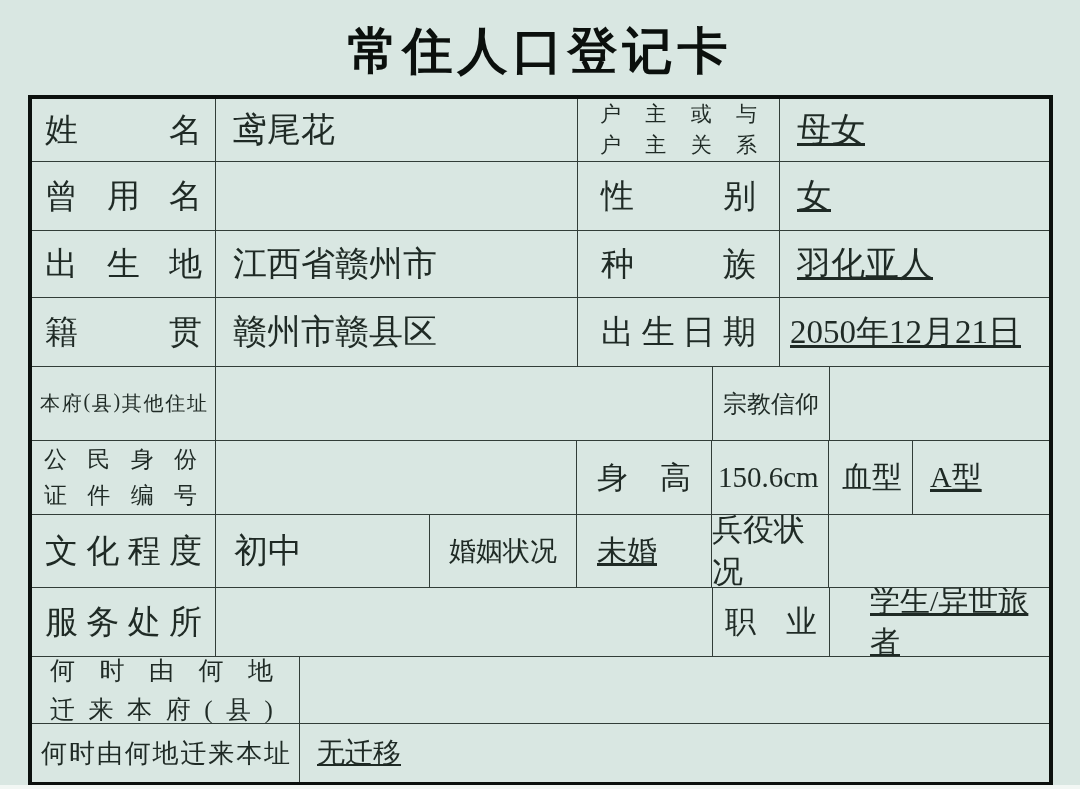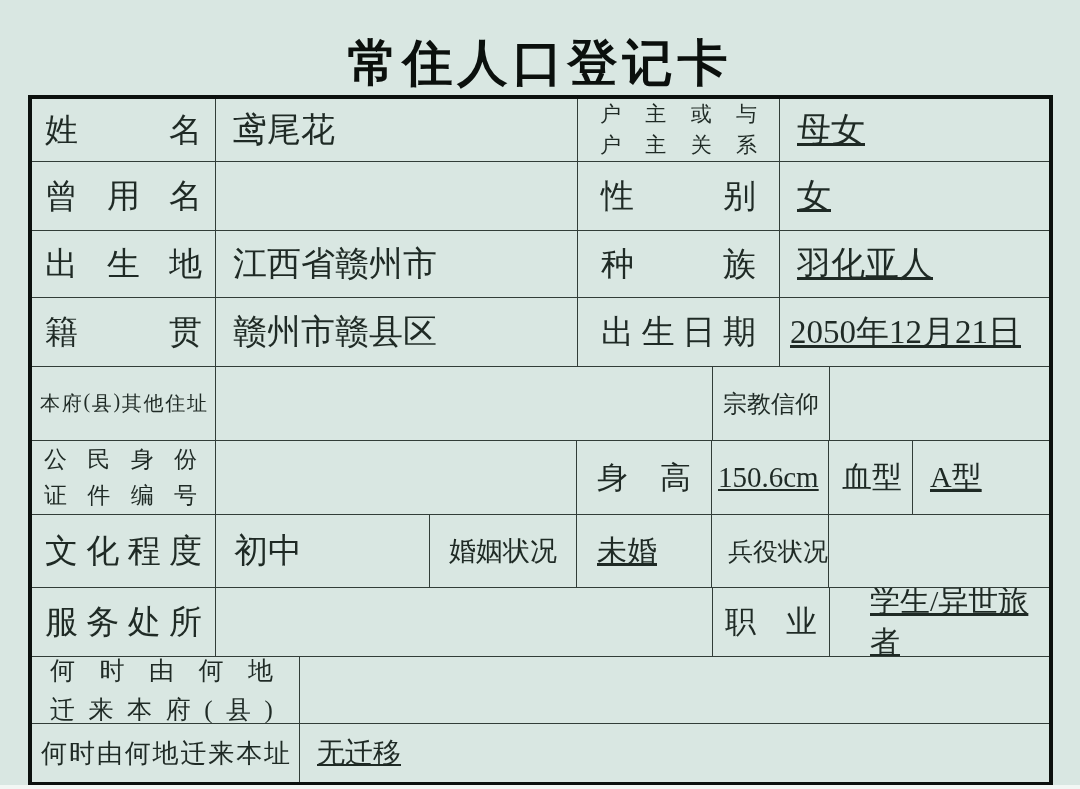--- a/index.html
+++ b/index.html
@@ -12,21 +12,20 @@
     overflow: hidden;
   }
   .title {
     position: absolute;
     top: 18px; left: 0; width: 100%;
     text-align: center;
     font-size: 50px;
     font-weight: 900;
     letter-spacing: 5px;
     color: #0b100d;
-    margin-top: 12px;
   }
   .card {
     position: absolute;
     left: 28px; top: 95px;
     width: 1025px; height: 691px;
     border: 4px solid #0c110e;
     display: flex;
     flex-direction: column;
     background: #d9e7e2;
   }
@@ -52,23 +51,23 @@
   .value { font-size: 34px; padding-left: 17px; }
   .jl { width: 100%; }
   .justified { display: flex; justify-content: space-between; }
   .twoline { width: 100%; display: flex; flex-direction: column; gap: 4px; }
   .sm2 { font-size: 21px; padding: 0 22px; line-height: 1.3; }
   .cit2 { font-size: 23px; padding: 0 18px 0 12px; line-height: 1.35; }
   .mig2 { font-size: 25px; padding: 0 26px 0 18px; line-height: 1.4; }
   .tinylbl { font-size: 20px; padding: 0 8px; }
   .religion { font-size: 24px; justify-content: center; padding: 0; }
   .marital-lbl { font-size: 27px; justify-content: center; padding: 0; }
-  .military-lbl { font-size: 25px; justify-content: flex-end; padding: 0; }
+  .military-lbl { font-size: 31px; justify-content: flex-end; padding: 0; }
   .height-lbl { font-size: 31px; padding: 0 20px; }
-  .height-val { font-size: 29px; padding-left: 6px; text-decoration: underline; }
+  .height-val { font-size: 29px; padding-left: 6px; }
   .blood-lbl { font-size: 30px; padding: 0 13px; }
   .blood-val { font-size: 30px; padding-left: 17px; }
   .marital-val { font-size: 30px; padding-left: 20px; text-decoration: underline; }
   .edu-val { font-size: 34px; padding-left: 18px; }
   .occ-lbl { font-size: 31px; padding: 0 12px; }
   .occ-val { font-size: 30px; padding-left: 8px; margin-left: 32px; }
   .migaddr-lbl { font-size: 26px; padding: 0 9px; }
   .mig-val { font-size: 28px; padding-left: 17px; }
   .date-val { font-size: 33px; padding-left: 10px; }
   .bottom-strip {

